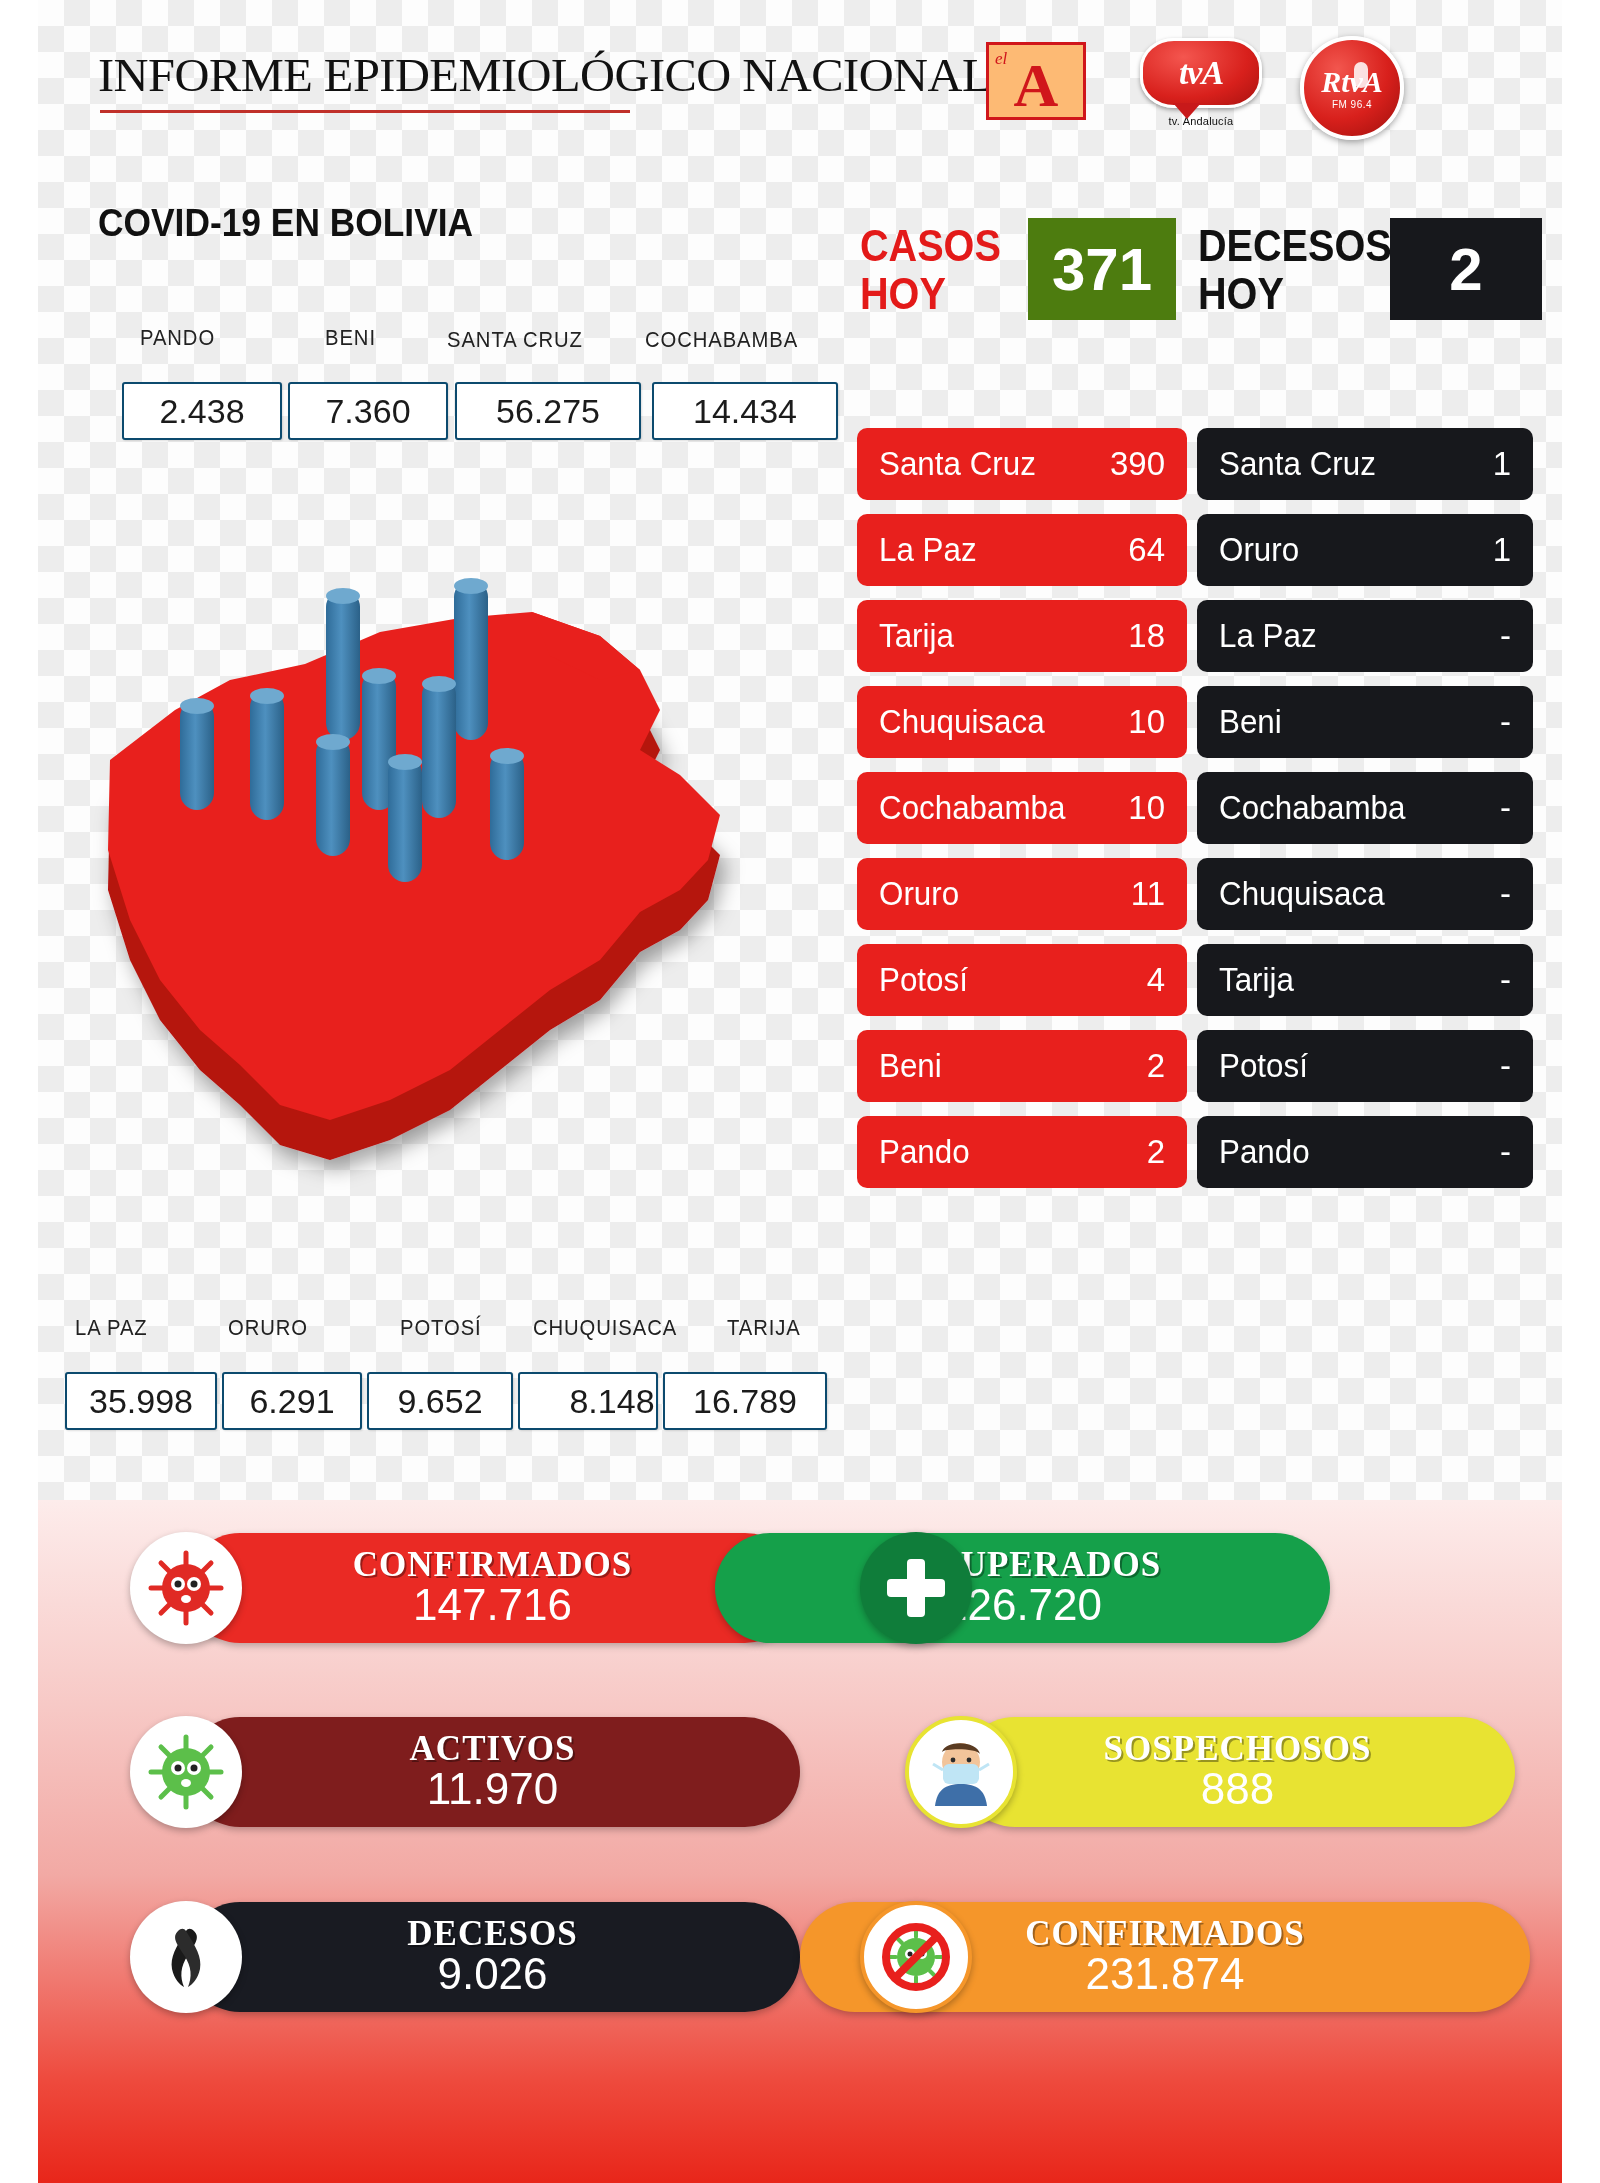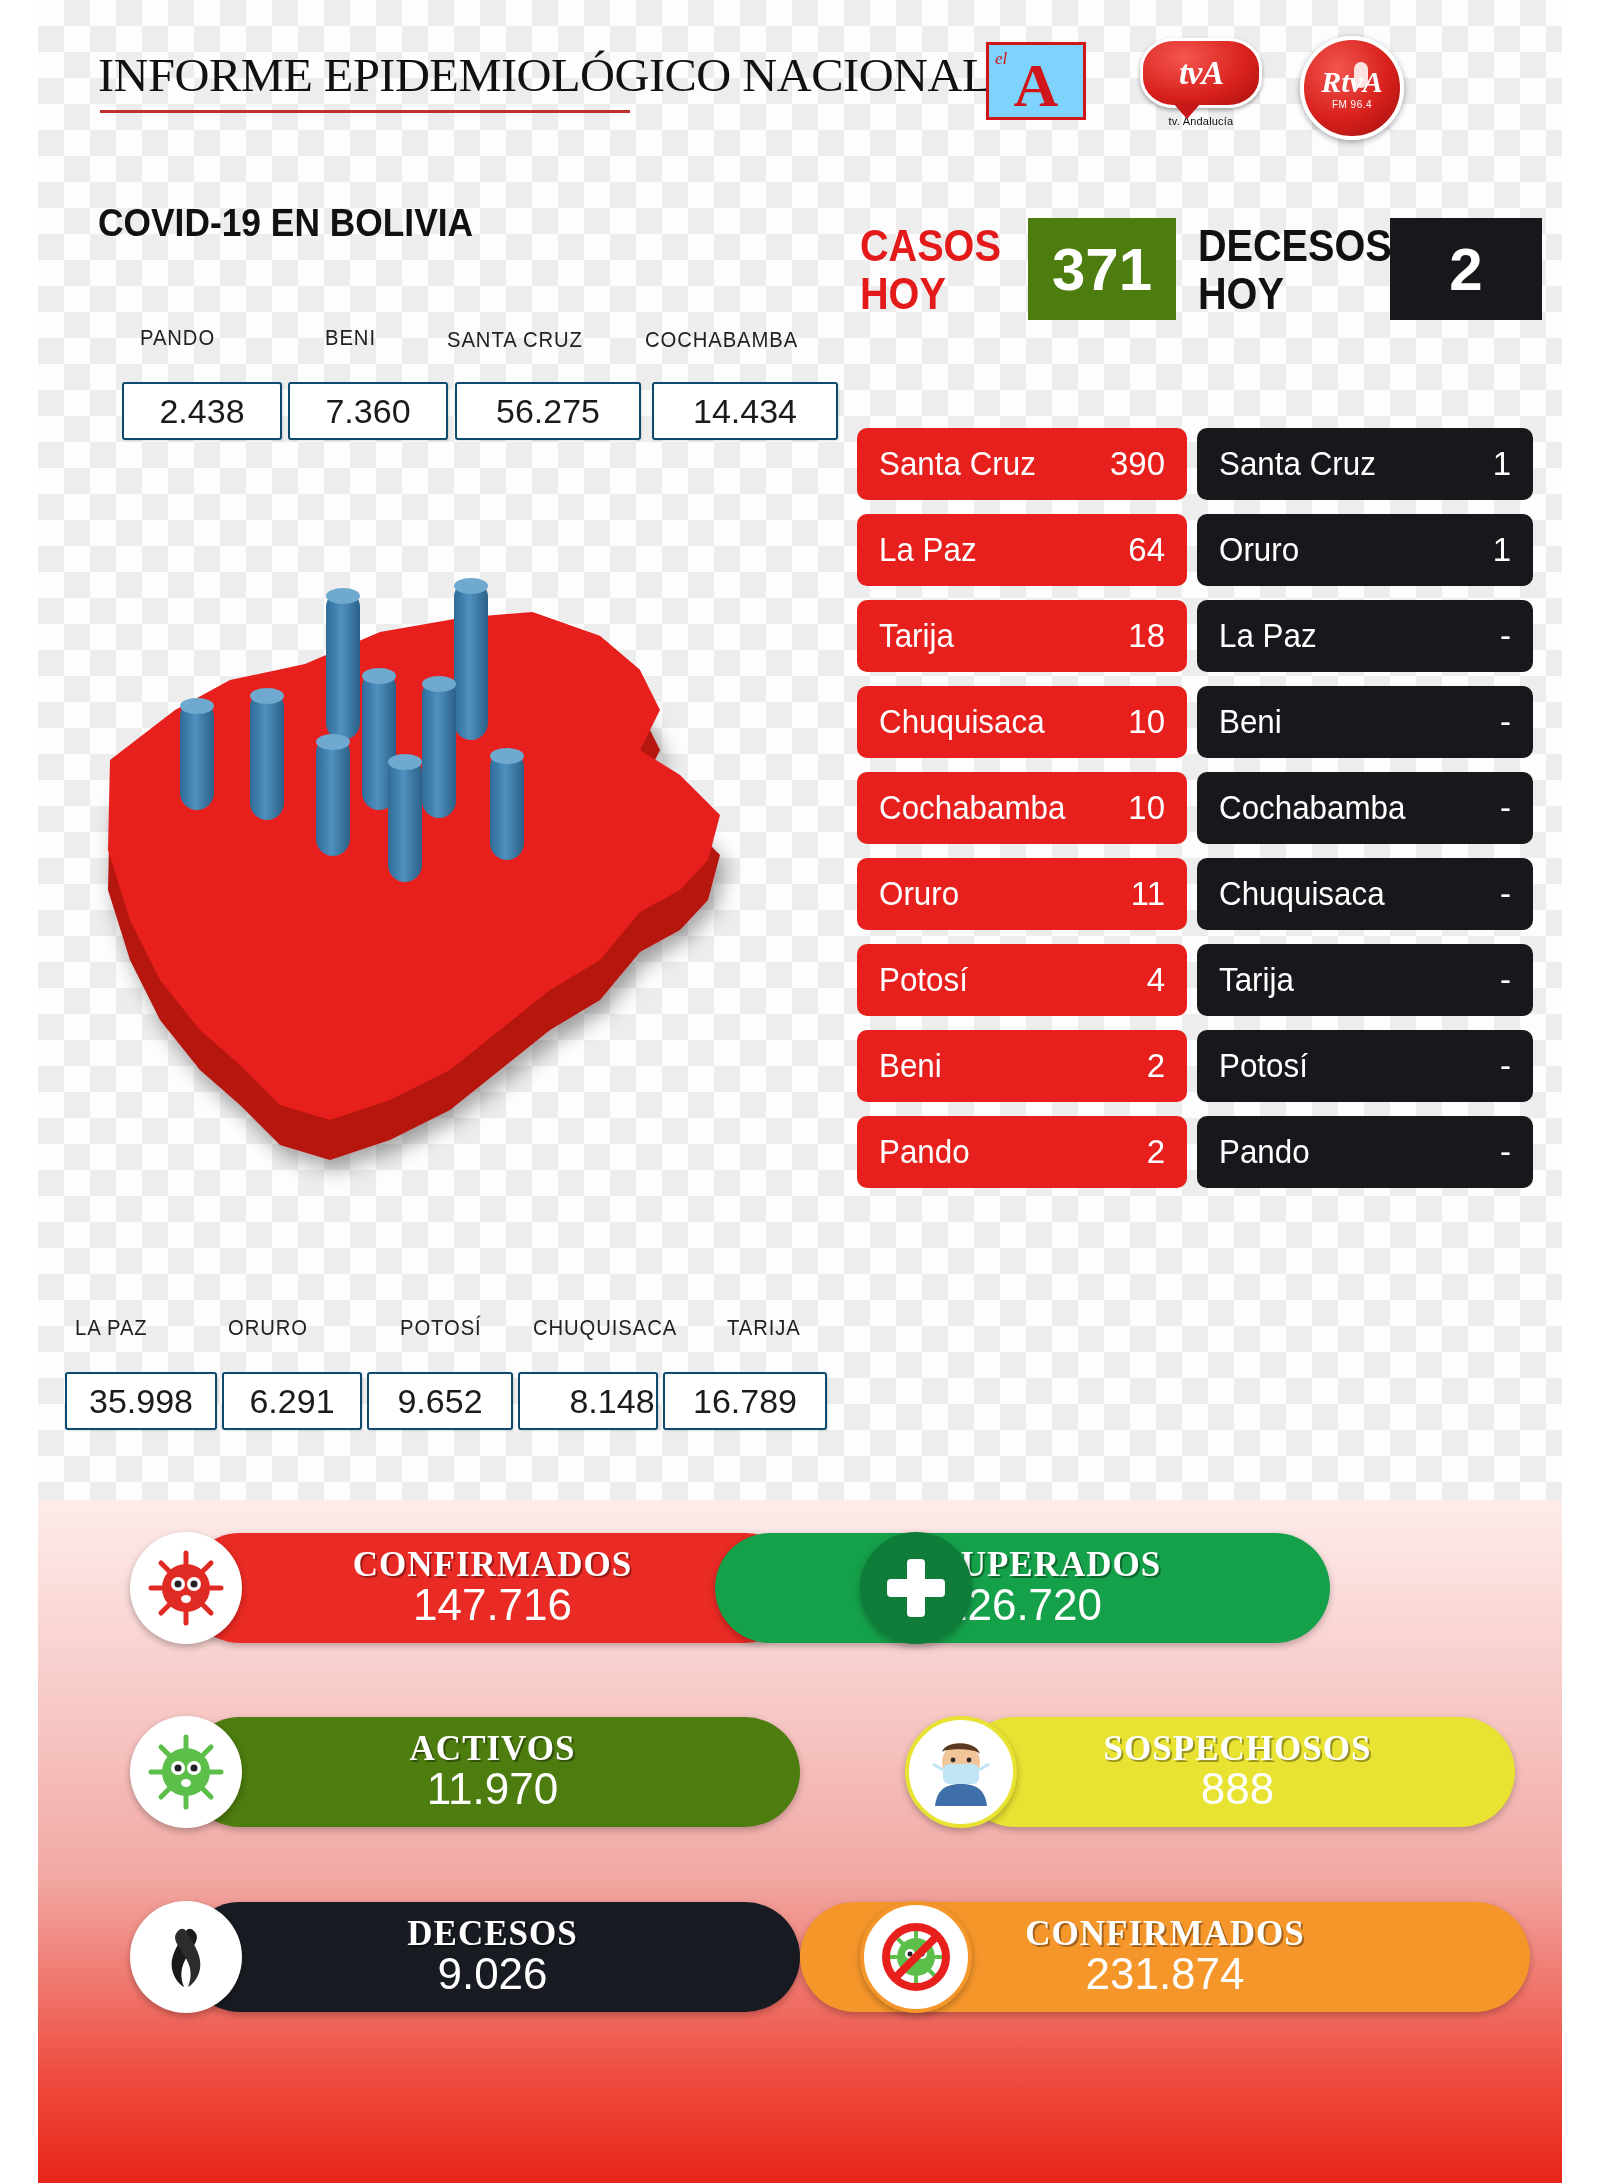--- a/index.html
+++ b/index.html
@@ -65,21 +65,21 @@
     color: #111;
     letter-spacing: 0px;
     white-space: nowrap;
     transform: scaleX(0.93);
     transform-origin: left center;
   }
 
   
   .logo-elA {
     position:absolute; left:986px; top:42px; width:100px; height:78px;
-    background:#7dd3fc; border:3px solid #d0161b; display:flex; align-items:center; justify-content:center;
+    background:#fdba74; border:3px solid #d0161b; display:flex; align-items:center; justify-content:center;
   }
   .logo-elA .el {
     position:absolute; left:6px; top:4px; font-family:"Liberation Serif",serif; font-size:17px; color:#d0161b; font-style:italic;
   }
   .logo-elA .A {
     font-family:"Liberation Serif",serif; font-size:62px; font-weight:bold; color:#d0161b; line-height:1; margin-top:8px;
   }
   .logo-tva {
     position:absolute; left:1140px; top:38px; width:122px; height:88px;
   }
@@ -433,21 +433,21 @@
     <div class="t">RECUPERADOS</div>
     <div class="n">126.720</div>
   </div>
   <div class="badge" style="left:860px; top:1532px; background:#0f7d3a;">
     <svg width="74" height="74" viewBox="0 0 74 74">
       <rect x="28" y="8" width="18" height="58" rx="4" fill="#ffffff"></rect>
       <rect x="8" y="28" width="58" height="18" rx="4" fill="#ffffff"></rect>
     </svg>
   </div>
 
-  <div class="pill" style="left:185px; top:1717px; width:615px; background:#4d7c0f;">
+  <div class="pill" style="left:185px; top:1717px; width:615px; background:#7f1d1d;">
     <div class="t">ACTIVOS</div>
     <div class="n">11.970</div>
   </div>
   <div class="badge" style="left:130px; top:1716px;">
     <svg width="78" height="78" viewBox="0 0 78 78">
       <g stroke="#5cbf4a" stroke-width="5" stroke-linecap="round">
         <line x1="39" y1="4" x2="39" y2="16"></line>
           <line x1="39" y1="62" x2="39" y2="74"></line>
         <line x1="4" y1="39" x2="16" y2="39"></line>
           <line x1="62" y1="39" x2="74" y2="39"></line>

